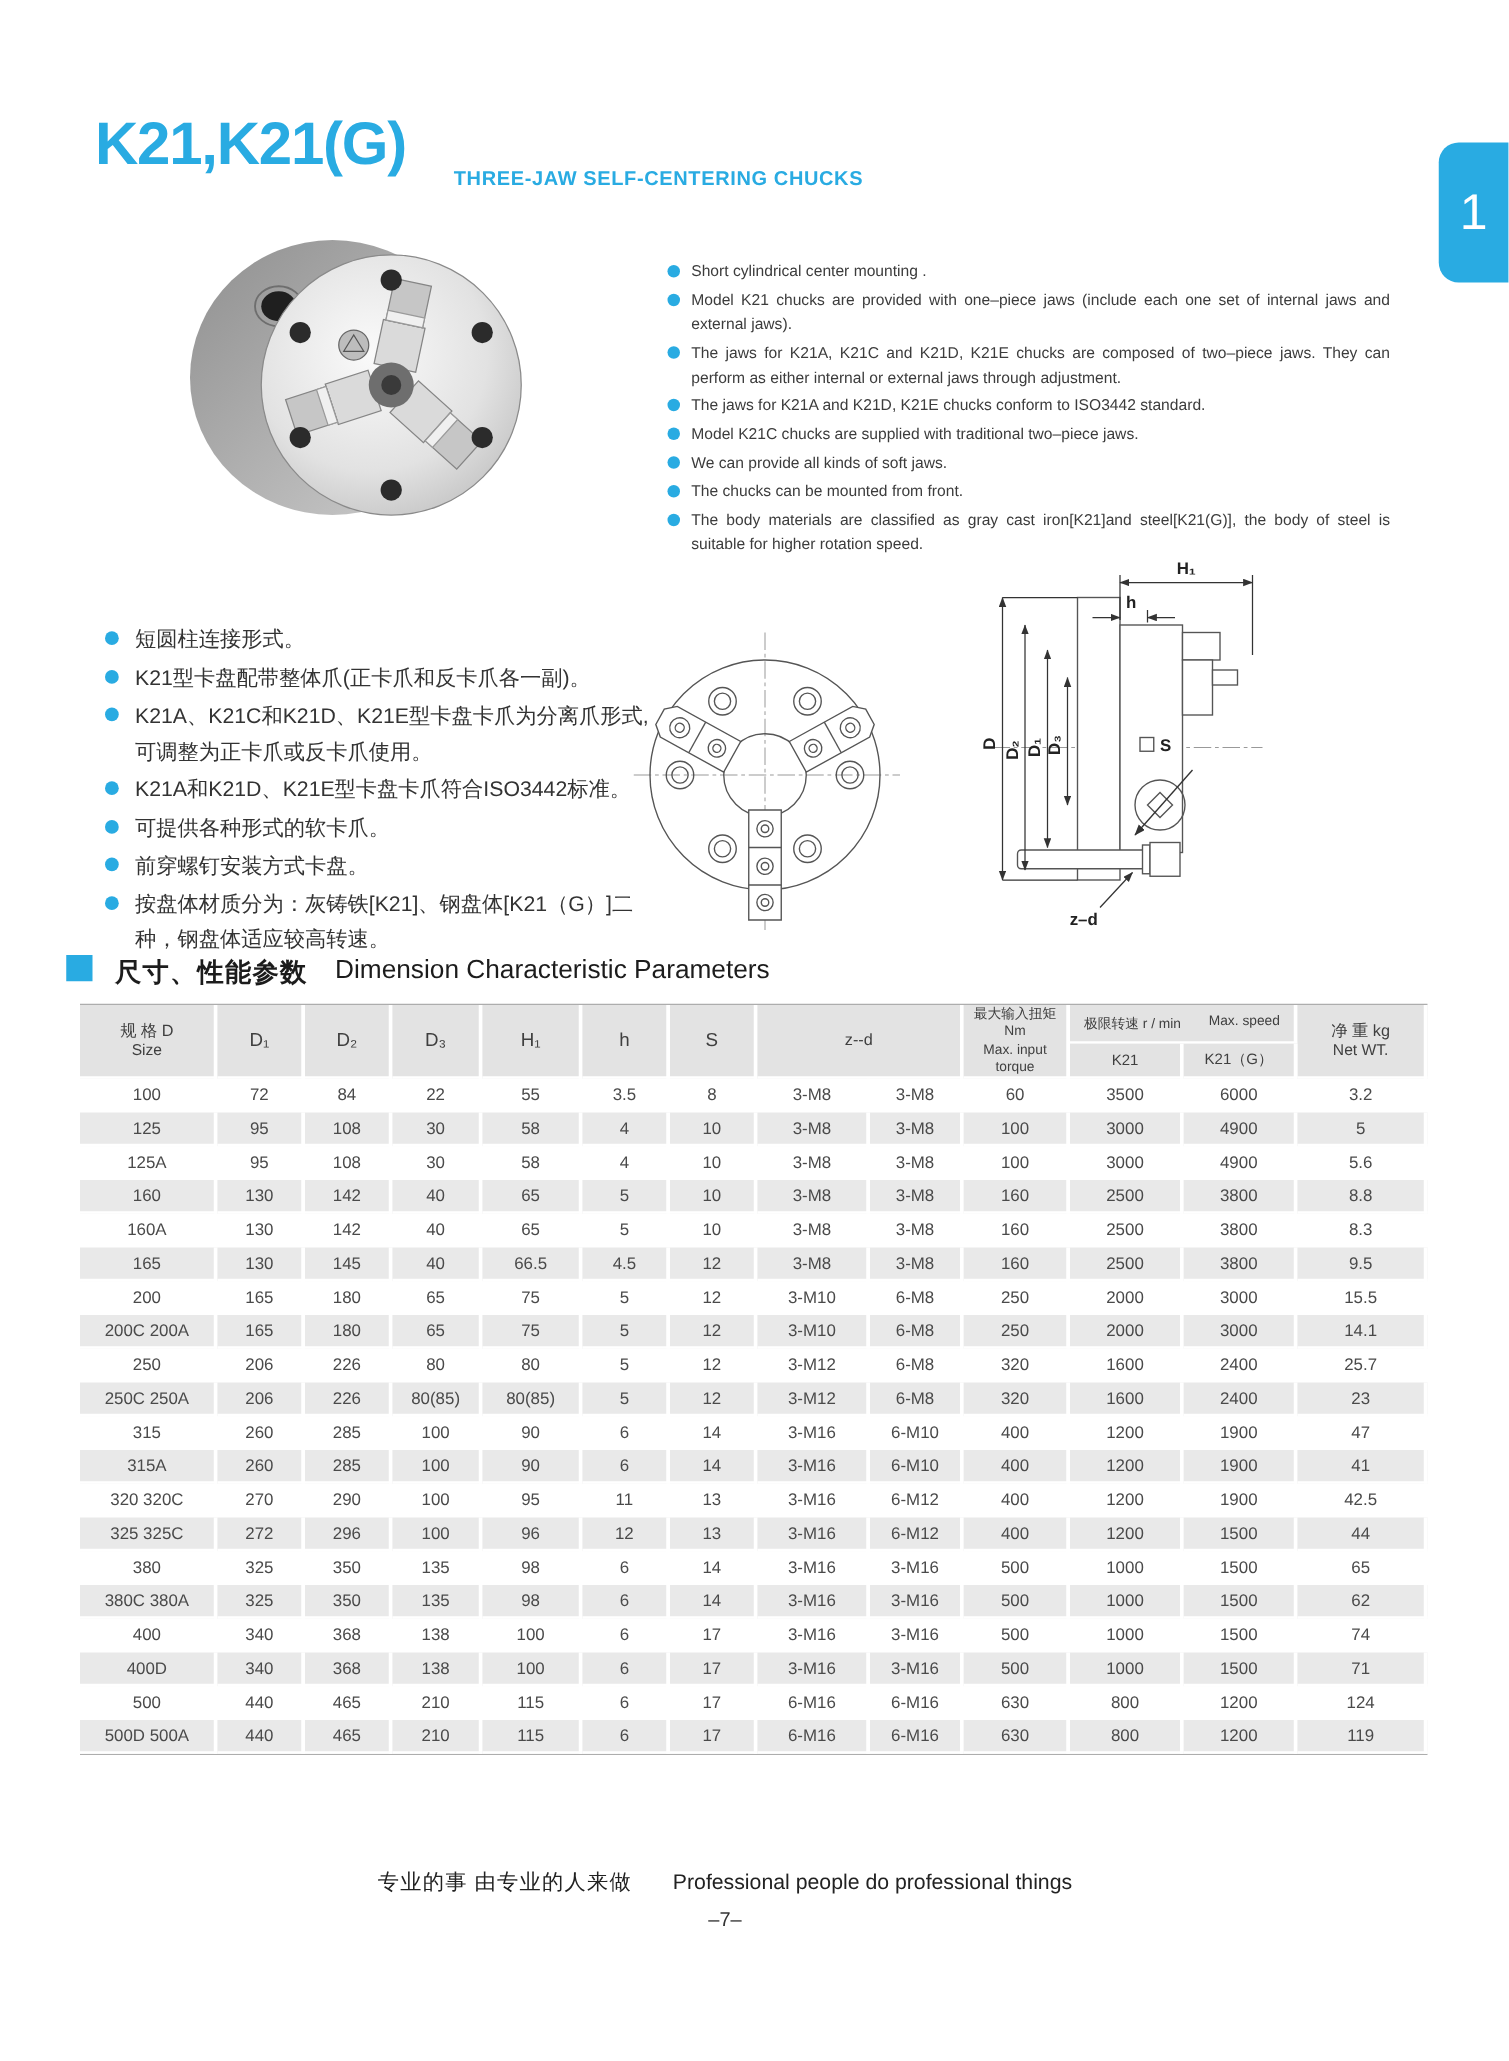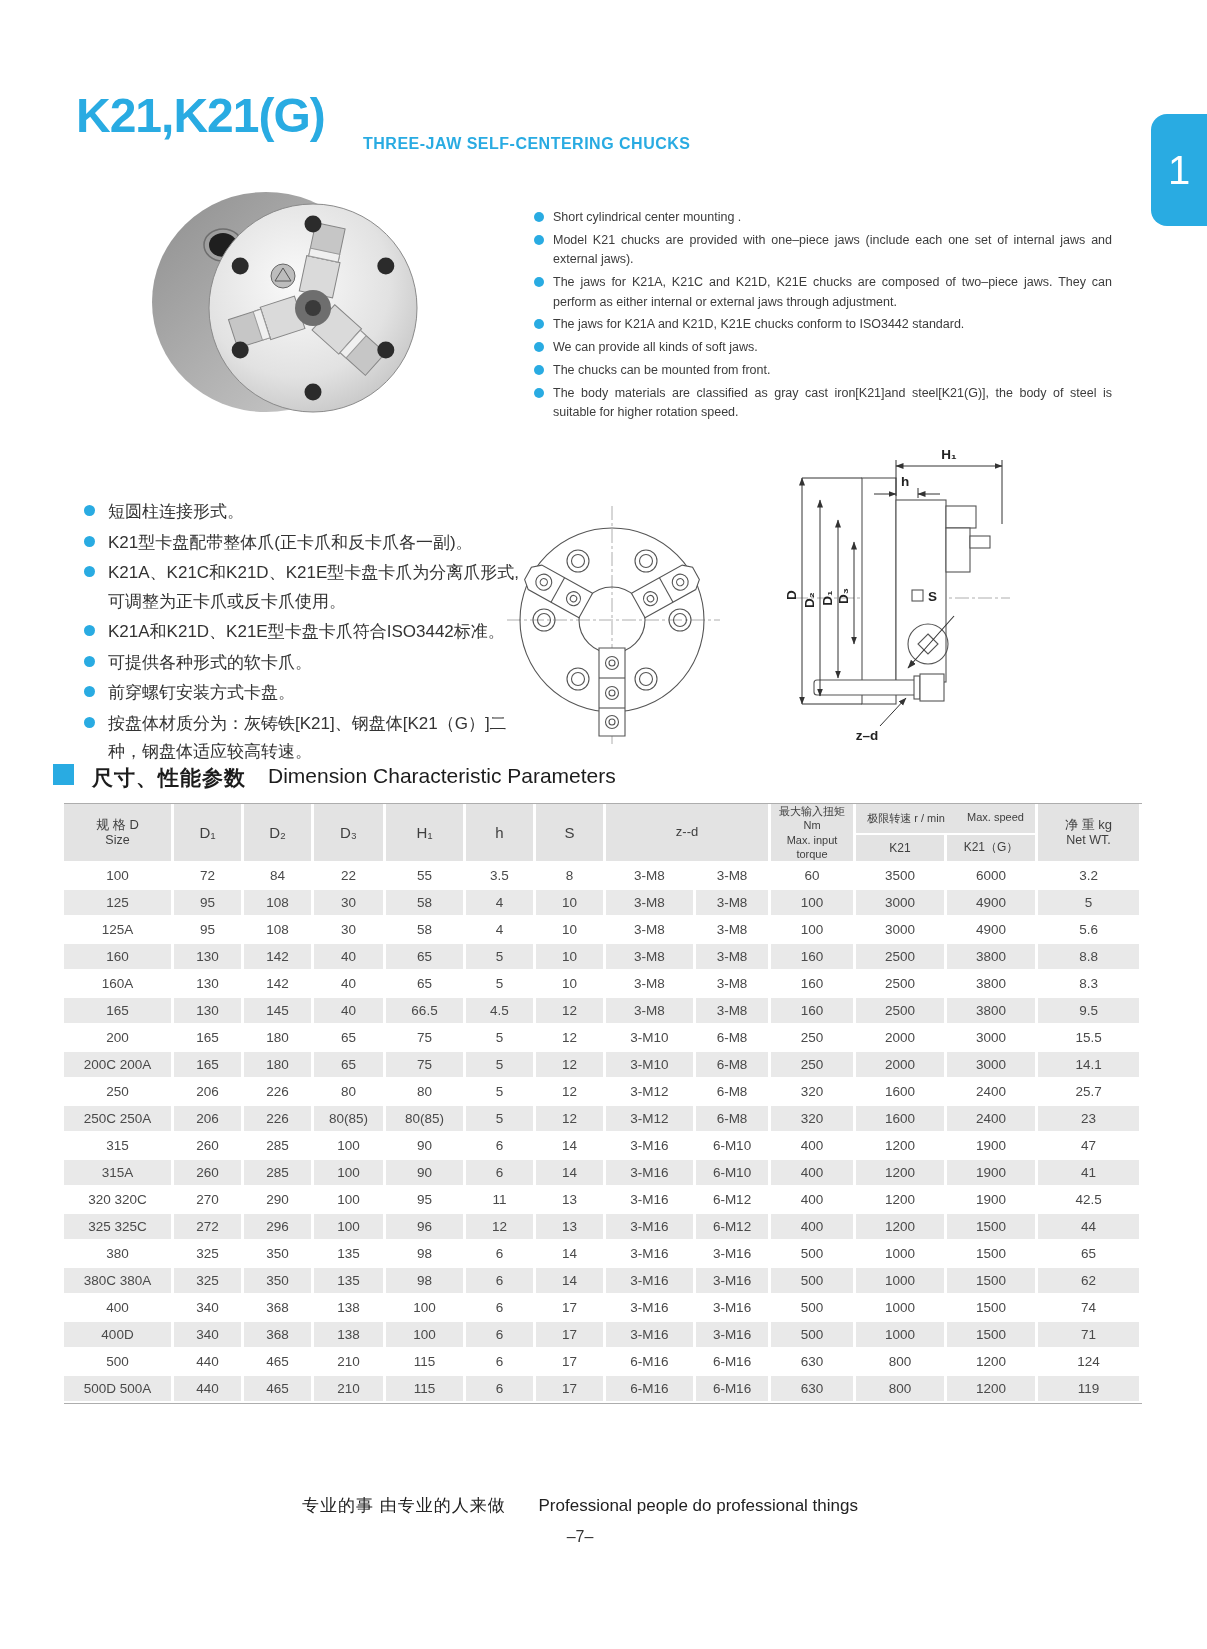--- a/index.html
+++ b/index.html
@@ -40,21 +40,21 @@
   #spec tbody tr:nth-child(odd) td{background:#fff;}
   .hcn{font-size:13px;line-height:1.25;}
   .hen{font-size:12.5px;line-height:1.25;}
   .hsm{font-size:11px;line-height:1.3;}
   .hsym{font-size:15px;}
   th.group-top{height:26px;}
   th.group-sub{height:24px;font-size:12px;}
   .speed-split{display:flex;justify-content:space-around;font-size:11px;}
   
   #footer-line{position:absolute;left:0;top:1494px;width:1160px;text-align:center;font-size:17px;color:#222;}
-  #footer-line .f-cn{margin-right:28px;letter-spacing:1px;}
+  #footer-line .f-cn{margin-right:28px;letter-spacing:1px;font-family:Liberation Serif, serif;}
   #page-num{position:absolute;left:0;top:1528px;width:1160px;text-align:center;font-size:16px;color:#333;}
 </style>
 </head>
 <body>
 
 <div id="page">
 
   <div class="model">K21,K21(G)</div>
   <div class="title-en">THREE-JAW  SELF-CENTERING  CHUCKS</div>
   <div class="side-tab">
@@ -102,20 +102,21 @@
     <circle cx="90.2" cy="162" r="8.5" fill="#2b2b2b"></circle>
     <circle cx="90.2" cy="78" r="8.5" fill="#2b2b2b"></circle>
     <circle cx="163" cy="36" r="8.5" fill="#2b2b2b"></circle>
   </svg>
 
   <ul id="features-en" class="feat">
       <li>Short cylindrical center mounting .</li>
       <li>Model K21 chucks are provided with one–piece jaws (include each one set of internal jaws and external jaws).</li>
       <li>The jaws for K21A, K21C and K21D, K21E chucks are composed of two–piece jaws. They can perform as either internal or external jaws through adjustment.</li>
       <li>The jaws for K21A and K21D, K21E chucks conform to ISO3442 standard.</li>
+      <li>Model K21C chucks are supplied with traditional two–piece jaws.</li>
       <li>We can provide all kinds of soft jaws.</li>
       <li>The chucks can be mounted from front.</li>
       <li>The body materials are classified as gray cast iron[K21]and steel[K21(G)], the body of steel is suitable for higher rotation speed.</li>
     </ul>
 
   <ul id="features-cn" class="feat">
       <li>短圆柱连接形式。</li>
       <li>K21型卡盘配带整体爪(正卡爪和反卡爪各一副)。</li>
       <li>K21A、K21C和K21D、K21E型卡盘卡爪为分离爪形式,可调整为正卡爪或反卡爪使用。</li>
       <li>K21A和K21D、K21E型卡盘卡爪符合ISO3442标准。</li>

